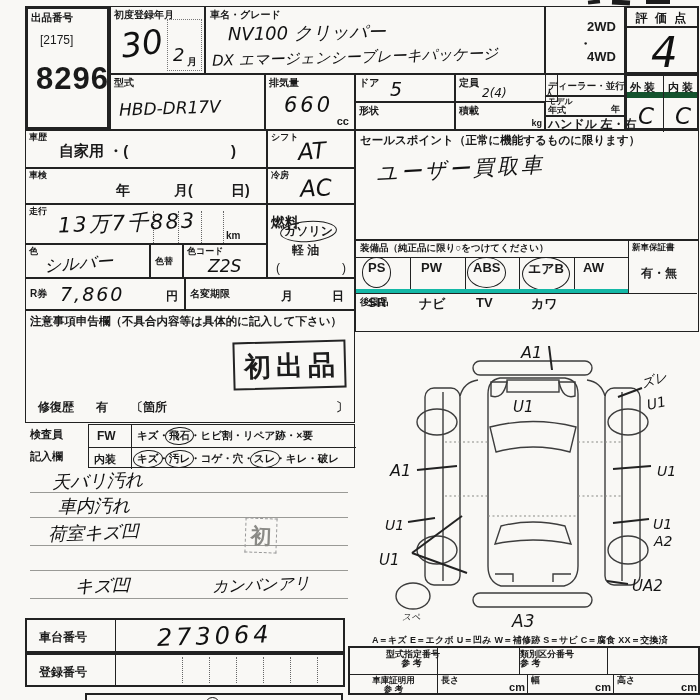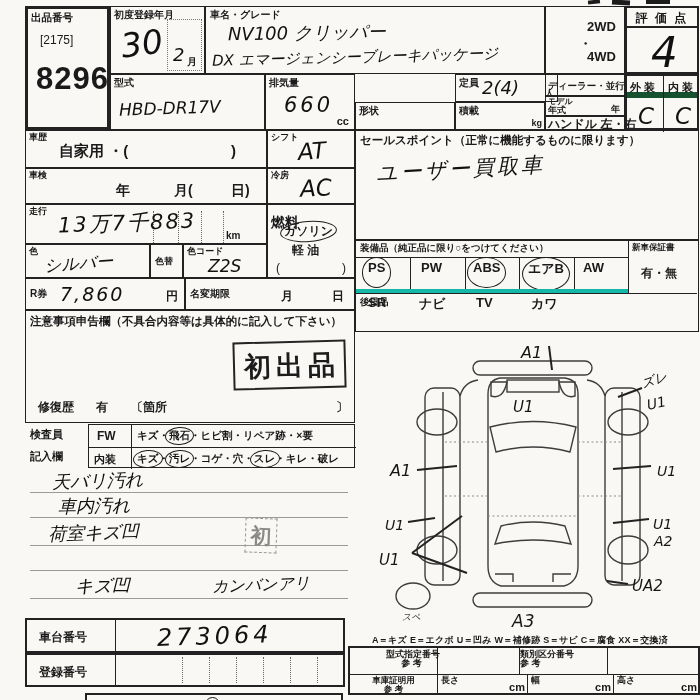--- a/index.html
+++ b/index.html
@@ -75,23 +75,27 @@
     <span class="lbl" style="left:3px;top:3px;">型式</span>
     <span class="hw" style="left:8px;top:25px;font-size:17px;transform:rotate(-2deg);">HBD-DR17V</span>
   </div>
 
   <div class="box" style="left:265px;top:74px;width:90px;height:56px;">
     <span class="lbl" style="left:3px;top:3px;">排気量</span>
     <span class="hw" style="left:18px;top:20px;font-size:21px;letter-spacing:3px;">660</span>
     <span class="prt" style="right:5px;bottom:2px;font-size:11px;">cc</span>
   </div>
 
+  <div class="box" style="left:355px;top:74px;width:100px;height:28px;">
+    <span class="lbl" style="left:3px;top:3px;">ドア</span>
+    <span class="hw" style="left:34px;top:5px;font-size:19px;">5</span>
+  </div>
   <div class="box" style="left:455px;top:74px;width:103px;height:28px;">
     <span class="lbl" style="left:3px;top:3px;">定員</span>
-    <span class="hw" style="left:26px;top:4px;font-size:18px;">2(4)</span>
+    <span class="hw" style="left:26px;top:12px;font-size:12px;">2(4)</span>
     <span class="prt" style="right:3px;bottom:1px;font-size:9px;">人</span>
   </div>
   <div class="box" style="left:355px;top:102px;width:100px;height:28px;">
     <span class="lbl" style="left:3px;top:3px;">形状</span>
   </div>
   <div class="box" style="left:455px;top:102px;width:90px;height:28px;">
     <span class="lbl" style="left:3px;top:3px;">積載</span>
     <span class="prt" style="right:2px;bottom:1px;font-size:9px;">kg</span>
   </div>
 

